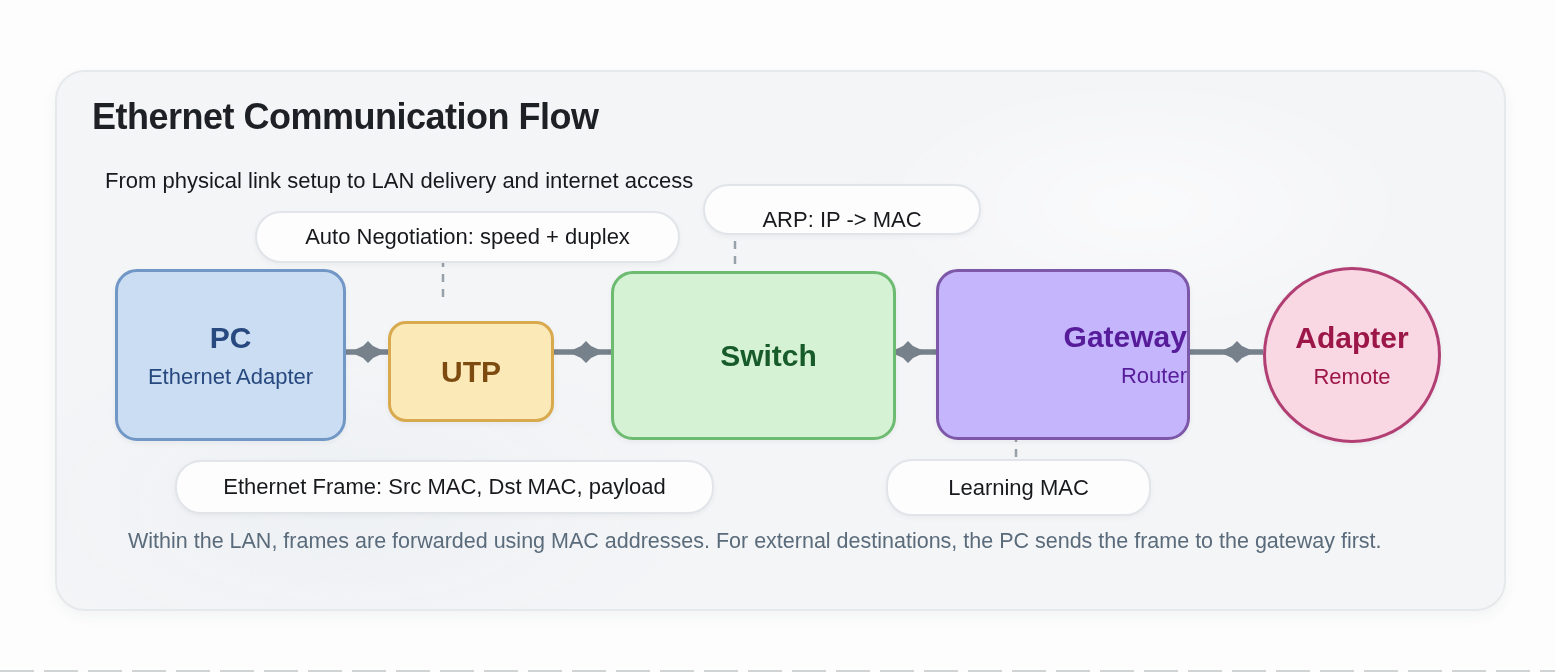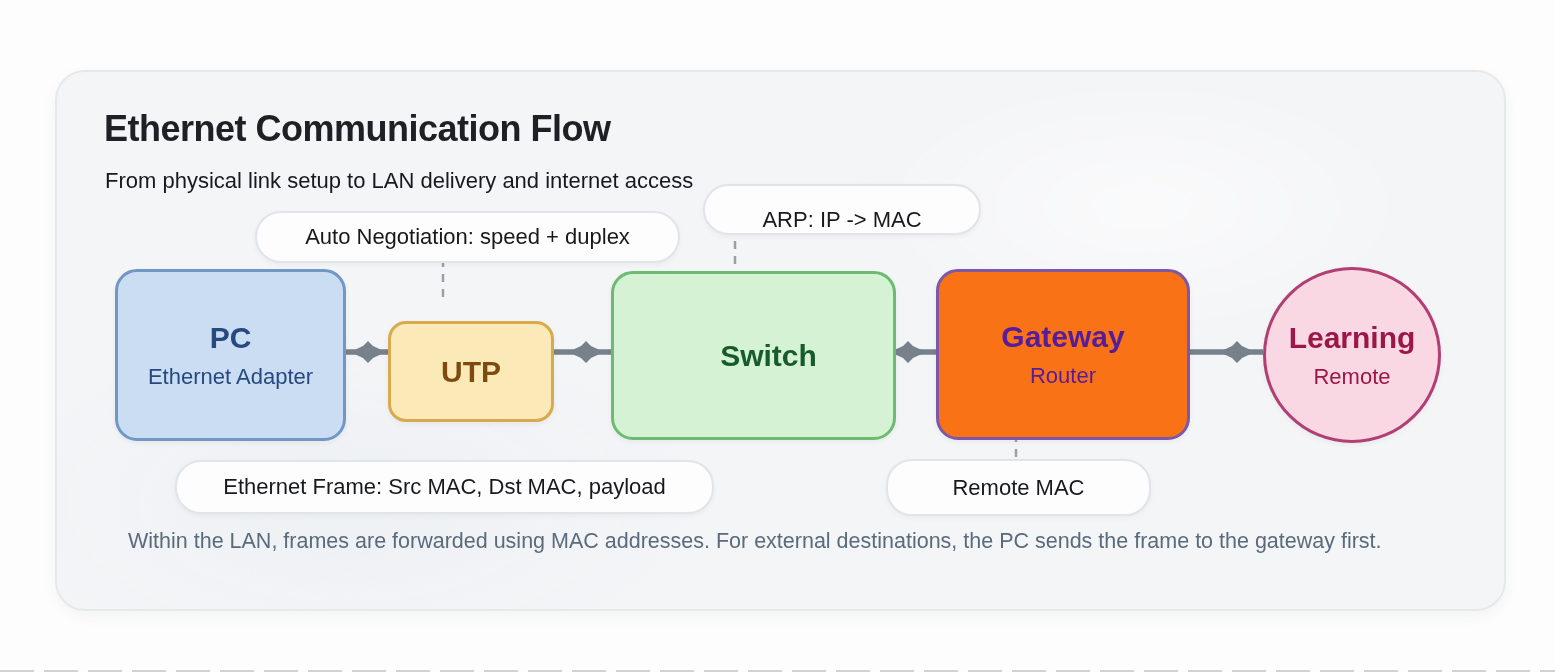--- a/index.html
+++ b/index.html
@@ -16,21 +16,21 @@
     border-radius:30px;
     box-shadow:0 5px 14px rgba(40,50,60,0.05);
   }
   .card::after{ 
     content:"";position:absolute;inset:0;border-radius:28px;pointer-events:none;
     background:
       radial-gradient(420px 200px at 75% 25%, rgba(255,255,255,0.55), rgba(255,255,255,0) 70%),
       radial-gradient(500px 240px at 20% 80%, rgba(230,236,242,0.45), rgba(255,255,255,0) 70%);
   }
   .title{
-    position:absolute;left:92px;top:96px;margin:12px;
+    position:absolute;left:92px;top:96px;margin:0;
     font-size:36px;font-weight:bold;color:#1d2126;letter-spacing:-0.5px;z-index:3;
   }
   .subtitle{
     position:absolute;left:92px;top:155px;margin:13px;
     font-size:22px;color:#16191d;z-index:3;
   }
   .pill{
     position:absolute;z-index:3;
     background:#fdfdfe;border:2px solid #e1e4e8;border-radius:26px;
     display:flex;align-items:center;justify-content:center;
@@ -101,37 +101,37 @@
 <div class="pill pill-autoneg">
   <span>Auto Negotiation: speed + duplex</span>
 </div>
 <div class="pill pill-arp">
   <span>ARP: IP -&gt; MAC</span>
 </div>
 <div class="pill pill-ethframe">
   <span>Ethernet Frame: Src MAC, Dst MAC, payload</span>
 </div>
 <div class="pill pill-gwmac">
-  <span>Remote MAC</span>
+  <span>Learning MAC</span>
 </div>
 
 <div class="node node-pc" style="background: rgb(203, 221, 242); border-color: rgb(112, 151, 198); color: rgb(39, 73, 127);">
   <span class="node-title">PC</span>
   <span class="node-subtitle">Ethernet Adapter</span>
 </div>
 <div class="node node-utp" style="background: rgb(251, 234, 184); border-color: rgb(217, 169, 78); color: rgb(125, 74, 16);">
   <span class="node-title">UTP</span>
 </div>
 <div class="node node-switch" style="background: rgb(213, 242, 212); border-color: rgb(108, 187, 112); color: rgb(23, 91, 42);">
   <span class="node-title">Switch</span>
 </div>
-<div class="node node-gateway" style="background: #f97316; border-color: rgb(125, 88, 168); color: rgb(87, 28, 154);">
+<div class="node node-gateway" style="background: #c4b5fd; border-color: rgb(125, 88, 168); color: rgb(87, 28, 154); align-items: flex-end;">
   <span class="node-title">Gateway</span>
   <span class="node-subtitle">Router</span>
 </div>
 <div class="node node-internet" style="background: rgb(249, 216, 228); border-color: rgb(177, 63, 115); color: rgb(156, 23, 72);">
-  <span class="node-title">Learning</span>
+  <span class="node-title">Adapter</span>
   <span class="node-subtitle">Remote</span>
 </div>
 
 <p class="footer-note">Within the LAN, frames are forwarded using MAC addresses. For external destinations, the PC sends the frame to the gateway first.</p>
 
 <div class="screen-edge-artifact"></div>
 
 </body></html>

